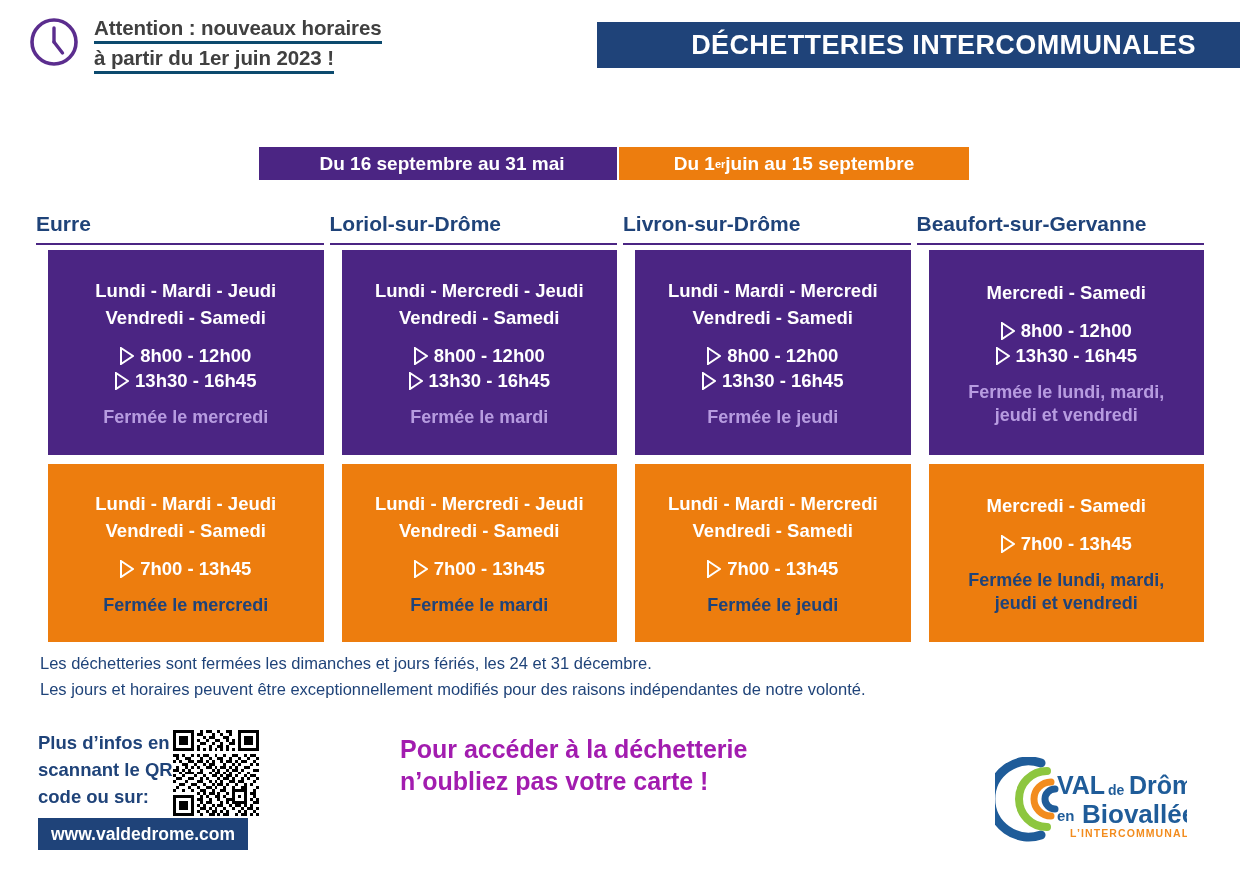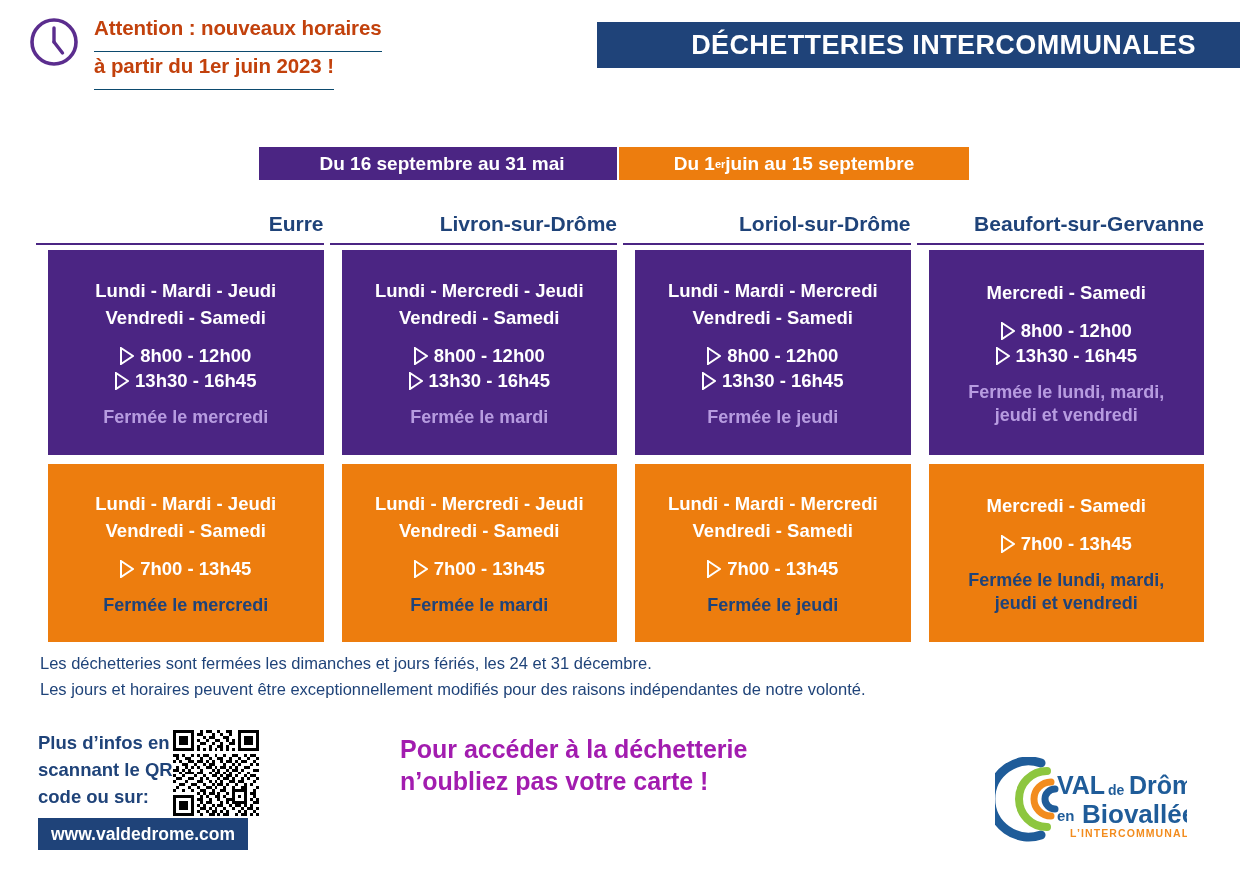--- a/index.html
+++ b/index.html
@@ -9,22 +9,22 @@
     -webkit-font-smoothing:antialiased;
     overflow:hidden;
   }
   .page{position:relative;width:1240px;height:874px;}
 
   
   .attention{position:absolute;left:28px;top:14px;display:flex;align-items:flex-start;gap:14px;}
   .clock-icon{width:52px;height:52px;flex:none;margin-top:2px;}
   .attention-text{display:flex;flex-direction:column;gap:3px;padding-top:3px;}
   .attention-line{
-    color:#c2410c;font-weight:bold;font-size:20.5px;letter-spacing:-0.1px;
-    border-bottom:1px solid #0c4a6e;padding-bottom:11px;width:max-content;
+    color:#404040;font-weight:bold;font-size:20.5px;letter-spacing:-0.1px;
+    border-bottom:3px solid #0c4a6e;padding-bottom:1px;width:max-content;
     line-height:1.12;
   }
 
   
   .banner{
     position:absolute;left:597px;top:22px;width:605px;height:46px;
     background:#1F4379;display:flex;align-items:center;justify-content:center;padding-left:44px;
   }
   .banner-title{
     color:#ffffff;font-weight:bold;font-size:27px;letter-spacing:0.4px;
@@ -35,21 +35,21 @@
   .tabs{position:absolute;left:259px;top:147px;display:flex;gap:2px;}
   .tab{height:33px;display:flex;align-items:center;justify-content:center;color:#fff;font-weight:bold;font-size:19px;white-space:nowrap;}
   .tab-winter{background:#4B2583;width:350px;padding-left:8px;}
   .tab-summer{background:#ED7D0E;width:350px;}
   .tab sup{font-size:11px;vertical-align:super;line-height:0;}
 
   
   .grid{position:absolute;left:36px;top:212px;width:1168px;}
   .city-row{display:flex;gap:6px;}
   .city-head{
-    flex:1 1 0;text-align:right;color:#1F4379;font-weight:bold;font-size:21px;
+    flex:1 1 0;text-align:left;color:#1F4379;font-weight:bold;font-size:21px;
     padding-bottom:7px;border-bottom:2px solid #4B2583;white-space:nowrap;
   }
   .cards-row{display:flex;gap:6px;margin-top:5px;}
   .card{
     flex:1 1 0;display:flex;flex-direction:column;align-items:center;justify-content:center;
     text-align:center;padding:14px 8px 12px;box-sizing:border-box;margin-left:12px;
   }
   .row-winter .card{background:#4B2583;height:205px;}
   .row-summer .card{background:#ED7D0E;height:178px;}
   .cards-row.row-summer{margin-top:9px;}
@@ -120,22 +120,22 @@
       <span>Du 1</span>
         <sup>er</sup>
         <span> juin au 15 septembre</span>
     </div>
   </div>
 
   <div class="grid">
 
     <div class="city-row">
       <div class="city-head">Eurre</div>
+      <div class="city-head">Loriol-sur-Drôme</div>
       <div class="city-head">Livron-sur-Drôme</div>
-      <div class="city-head">Loriol-sur-Drôme</div>
       <div class="city-head">Beaufort-sur-Gervanne</div>
     </div>
 
     <div class="cards-row row-winter">
 
       <div class="card">
         <div class="days">Lundi  - Mardi - Jeudi</div>
         <div class="days">Vendredi  - Samedi</div>
         <div class="hours">
           <div class="hour">

